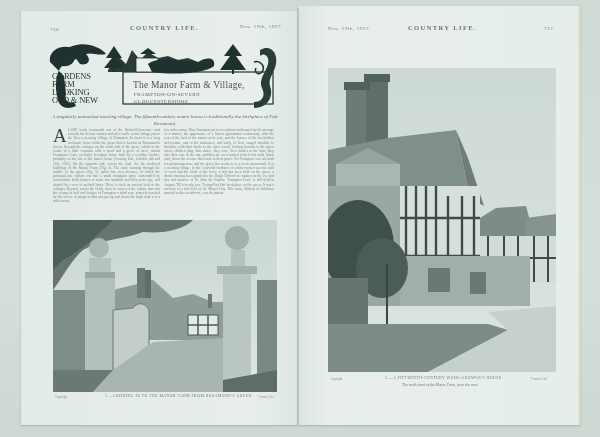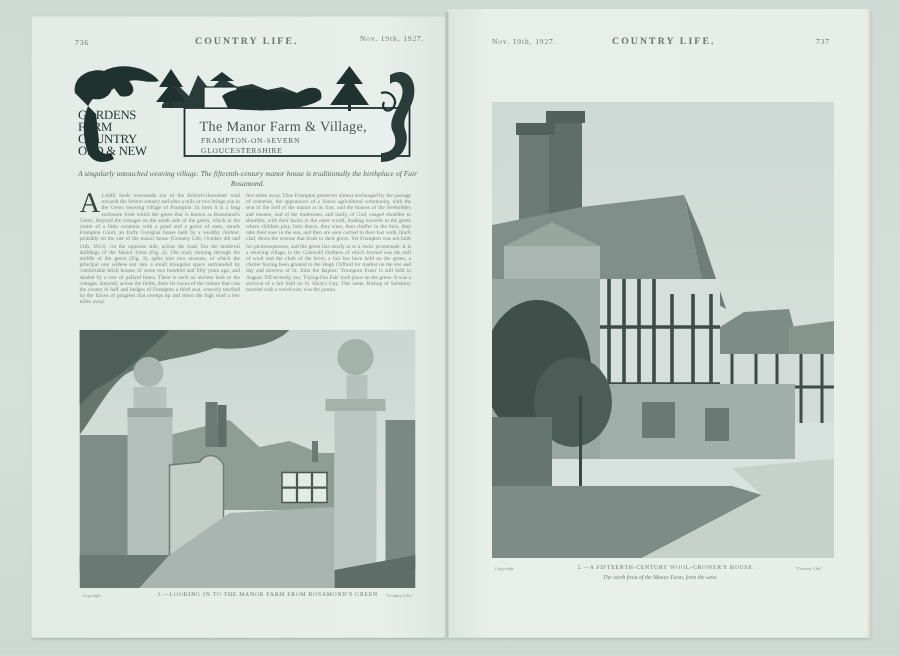--- a/index.html
+++ b/index.html
@@ -107,21 +107,21 @@
   <polygon points="185,2 176,14 182,14 172,28 198,28 188,14 194,14" fill="#1f3230"></polygon>
   <rect x="184" y="28" width="2" height="4" fill="#1f3230"></rect>
 
   <path d="M212 8 C222 2 230 10 228 22 C226 32 220 36 222 44 C226 54 220 66 206 66 L206 60 C214 60 218 54 214 46 C210 38 218 30 220 22 C222 14 216 10 212 14 Z" fill="#2a3c39"></path>
   <path d="M206 20 C212 18 218 24 214 30 C210 34 206 30 208 26" fill="none" stroke="#1f3230" stroke-width="1.5"></path>
 </svg>
 
 <div class="series-title">
   <div>GARDENS</div>
   <div>FARM</div>
-  <div>COUNTRY</div>
+  <div>LOOKING</div>
   <div>OLD &amp; NEW</div>
 </div>
 <div class="banner-title">The Manor Farm &amp; Village,</div>
 <div class="banner-sub1">FRAMPTON-ON-SEVERN</div>
 <div class="banner-sub2">GLOUCESTERSHIRE</div>
 
 <div class="deck">A singularly untouched weaving village.  The fifteenth-century manor house is traditionally the birthplace of Fair Rosamond.</div>
 
 <div class="body-col" style="left:53px; top:128px; width:107px; height:89px;">
   <span class="dropcap">A</span>

